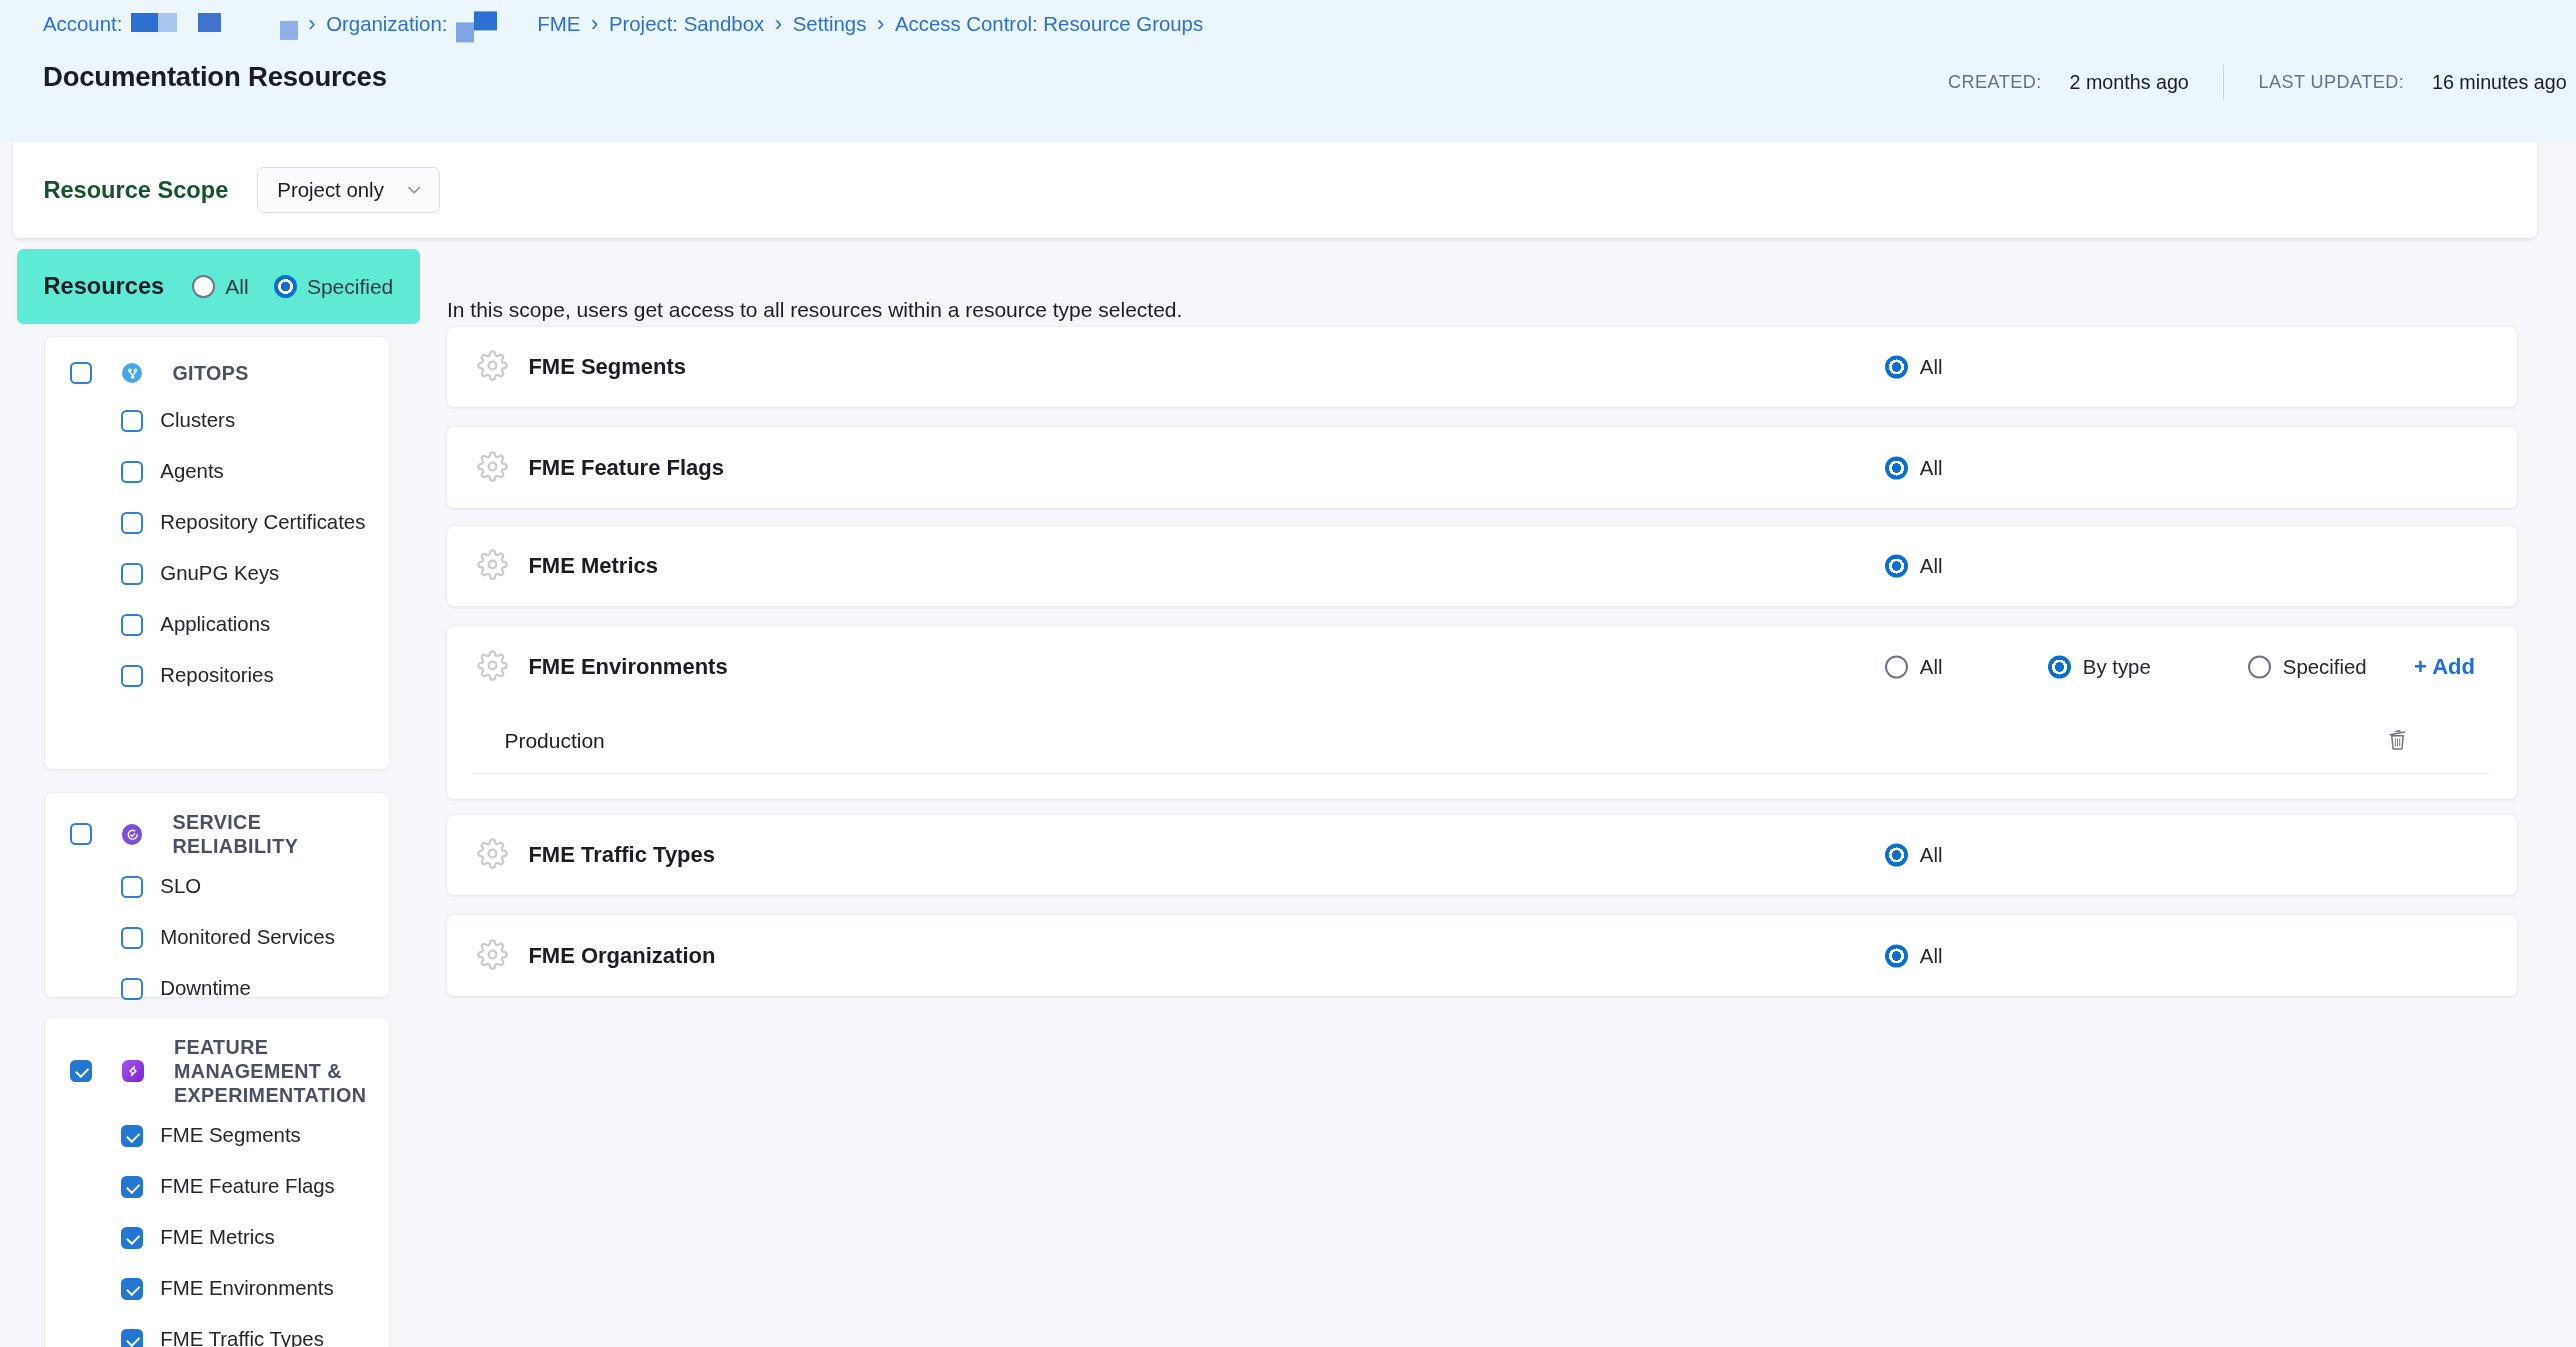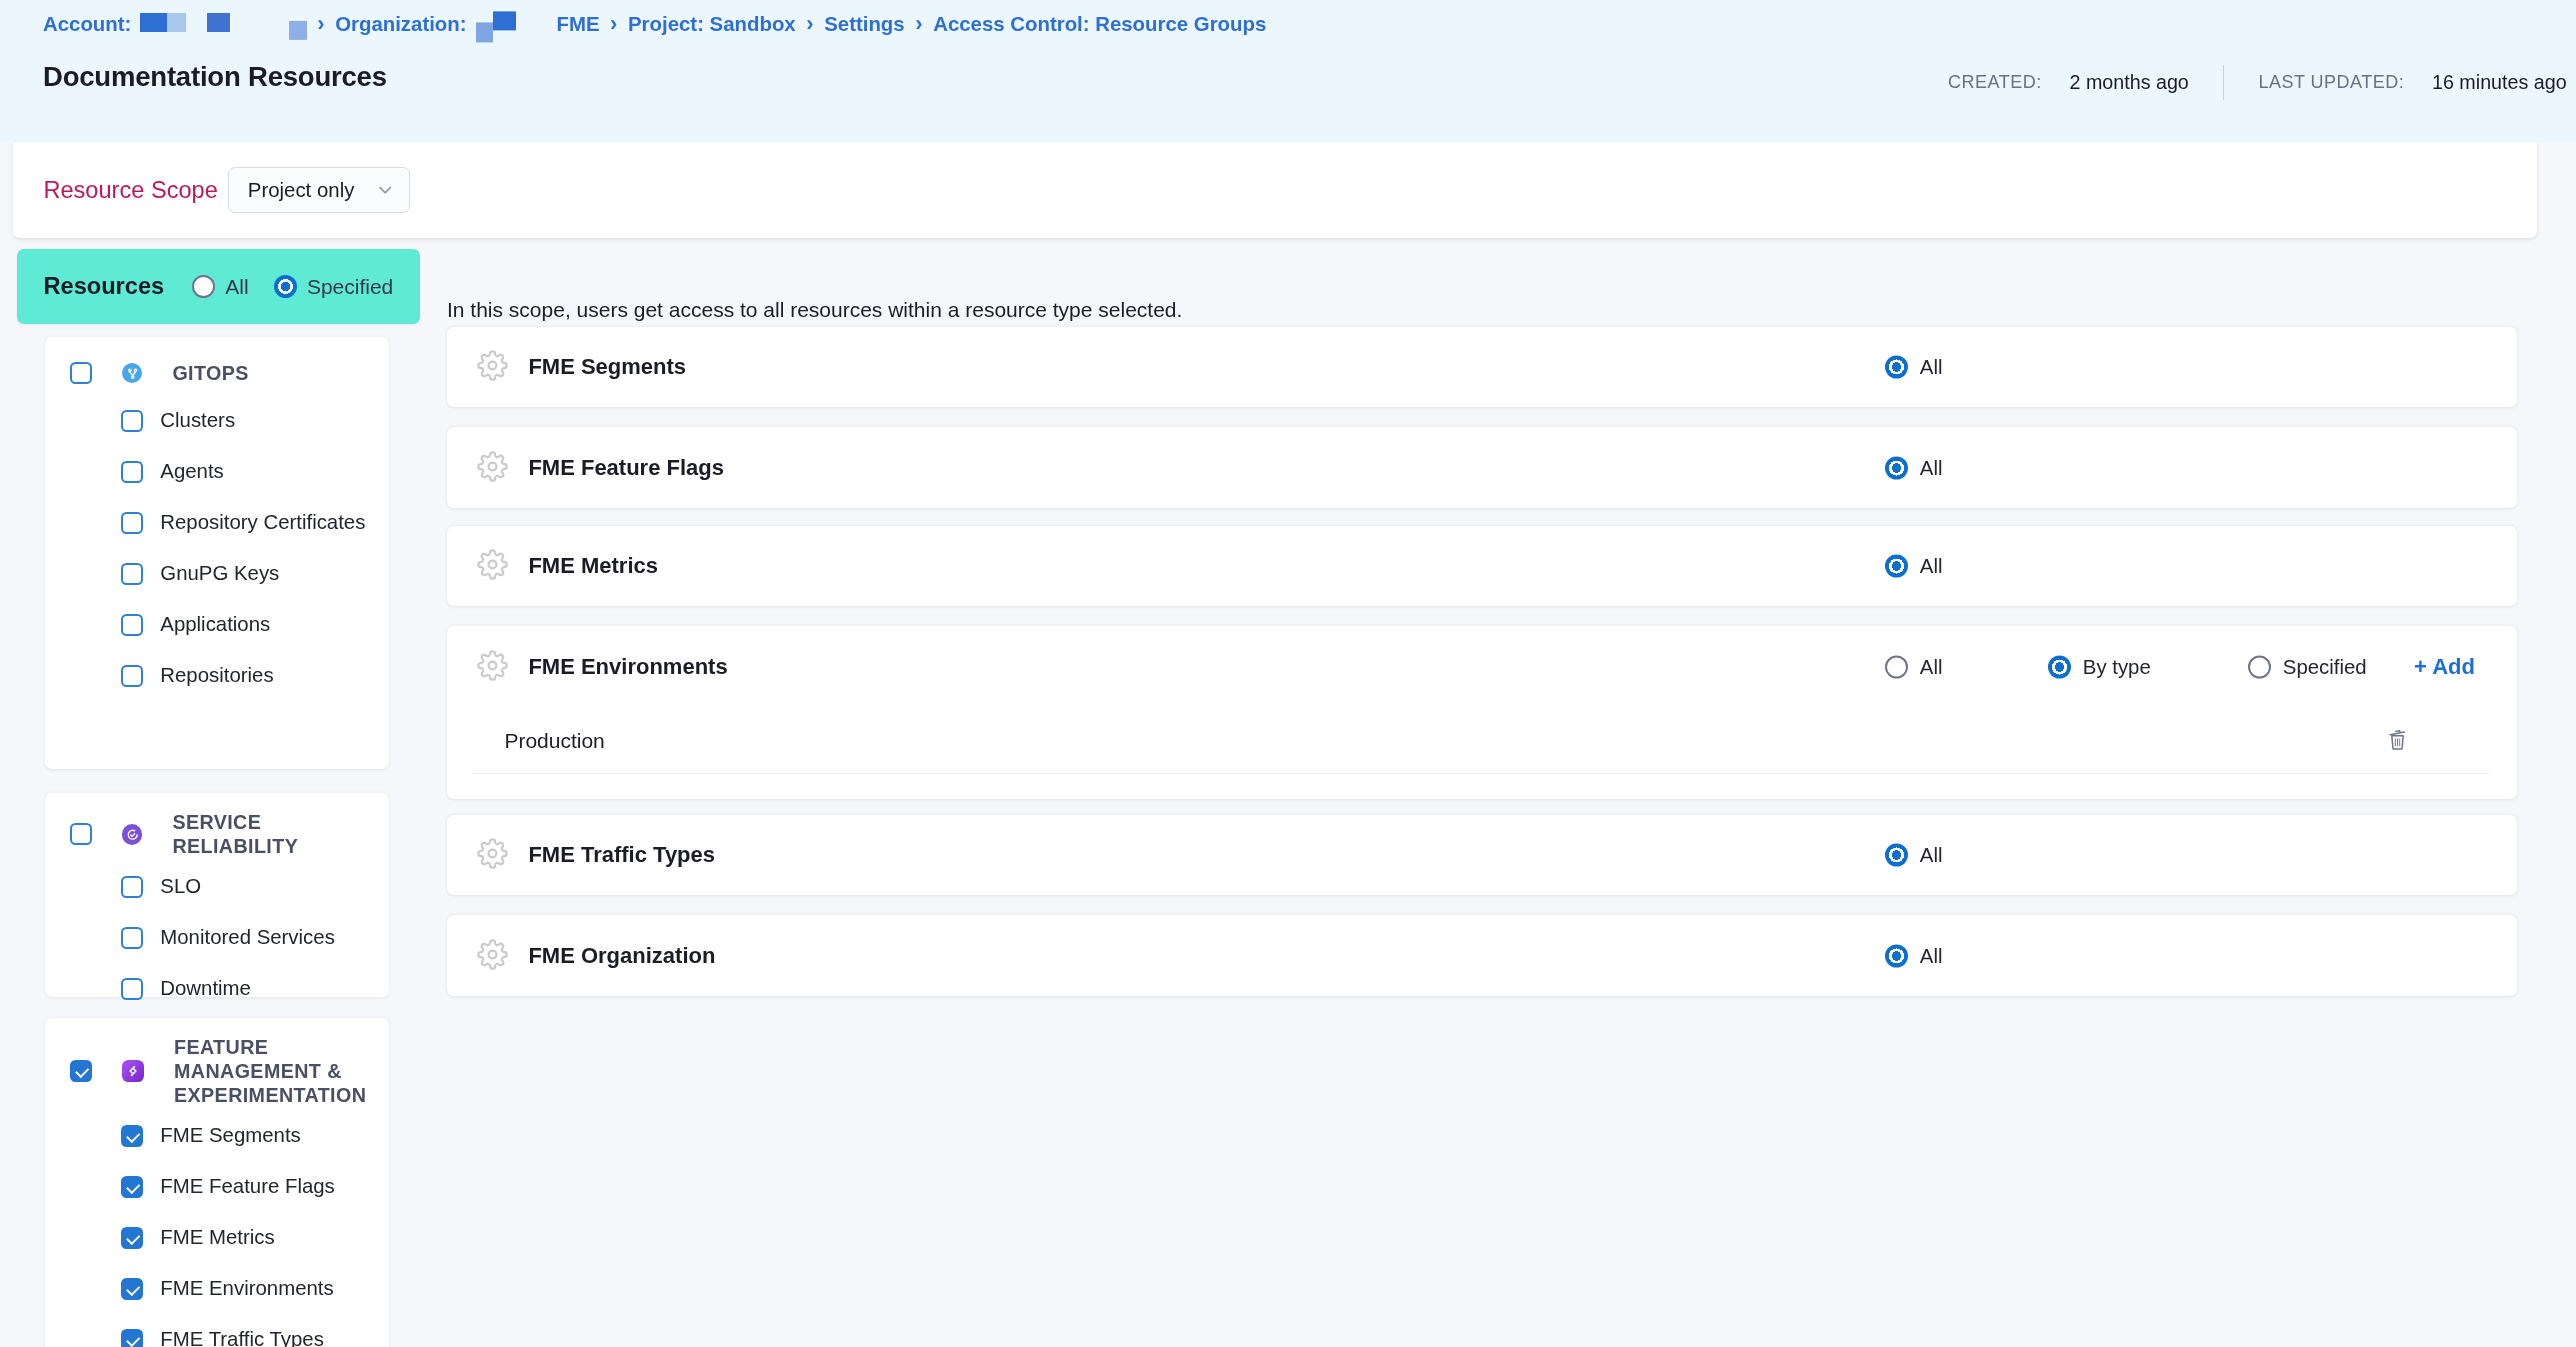--- a/index.html
+++ b/index.html
@@ -5,42 +5,42 @@
   html,body{margin:0;padding:0}
   body{
     position:relative;width:2576px;height:1348px;overflow:hidden;
     background:#f6f7fa;color:#1b1c26;
     font-family:"Liberation Sans",sans-serif;
     -webkit-font-smoothing:antialiased;
   }
   
   .top-header{position:absolute;left:0;top:0;width:2576px;height:142px;background:#ebf6fd;}
   .breadcrumb{position:absolute;left:43px;top:12.6px;display:flex;align-items:center;gap:9px;
-    font-size:20.4px;color:#2e6fd3;white-space:nowrap;font-weight:bold;}
+    font-size:20.4px;color:#2e6fd3;white-space:nowrap;}
   .bc-link{color:#2e6fd3;text-decoration:none;cursor:pointer}
   .bc-sep{color:#2e6fd3;font-size:22px;line-height:20.4px;padding:0 1.6px}
   .mosaic{display:inline-flex;align-items:flex-start;height:23.6px}
   .mosaic i{display:inline-block}
   .m-acc .b1{width:27px;height:19px;background:#2e6fd3}
   .m-acc .b2{width:19px;height:19px;background:#a9c6ed}
   .m-acc .b3{width:23.6px;height:19px;background:#3f73cf;margin-left:20.4px}
   .m-low{width:17.3px;height:19px;background:#8fb0e6;margin-left:50px;transform:translateY(7.9px)}
   .m-org .b1{width:17.3px;height:20.4px;background:#7fa6e2;transform:translateY(9.4px)}
   .m-org .b2{width:23.6px;height:19px;background:#2e6fd3;transform:translateY(-1.6px)}
   .page-title{position:absolute;left:43px;top:61px;margin:0;font-size:27.5px;font-weight:700;color:#1b1c26;letter-spacing:-0.2px}
   .meta{position:absolute;right:9.4px;top:65px;height:35px;display:flex;align-items:center;gap:34px;white-space:nowrap}
   .meta-label{font-size:18px;color:#6c6e87;letter-spacing:0.5px}
   .meta-value{font-size:19.7px;color:#1b1c26;margin-left:-6.3px}
   .meta-div{width:1.6px;height:35px;background:#cdd0dd}
 
   
   .scope-bar{position:absolute;left:13.4px;top:142px;width:2524px;height:96px;background:#fff;
     border-radius:0 0 7px 7px;box-shadow:0 1.6px 3.9px rgba(40,41,61,.10);
     display:flex;align-items:center;padding-left:30px;box-sizing:border-box}
-  .scope-label{font-size:23.6px;font-weight:400;color:#be185d;margin-right:10px}
+  .scope-label{font-size:23.6px;font-weight:700;color:#14532d;margin-right:29px}
   .scope-select{height:46px;min-width:162px;border:1.6px solid #d9dbe6;border-radius:7px;background:#fbfcfe;
     display:inline-flex;align-items:center;gap:20.4px;padding:0 14px 0 19px;
     font-size:20.4px;color:#1b1c26;font-family:inherit;cursor:pointer;box-sizing:border-box}
 
   
   .res-head-box{position:absolute;left:16.5px;top:249px;width:403px;height:75px;background:#5eead4;border-radius:7px;
     box-shadow:0 0.8px 2.4px rgba(40,41,61,.07);display:flex;align-items:center;padding-left:27px;box-sizing:border-box}
   .res-head-title{font-size:23.6px;font-weight:700;color:#1b1c26;margin-right:28px}
   .radio-pair{display:flex;align-items:center;gap:10.2px;margin-right:25px}
   .radio-pair .rlabel{font-size:21px;color:#33384a}

